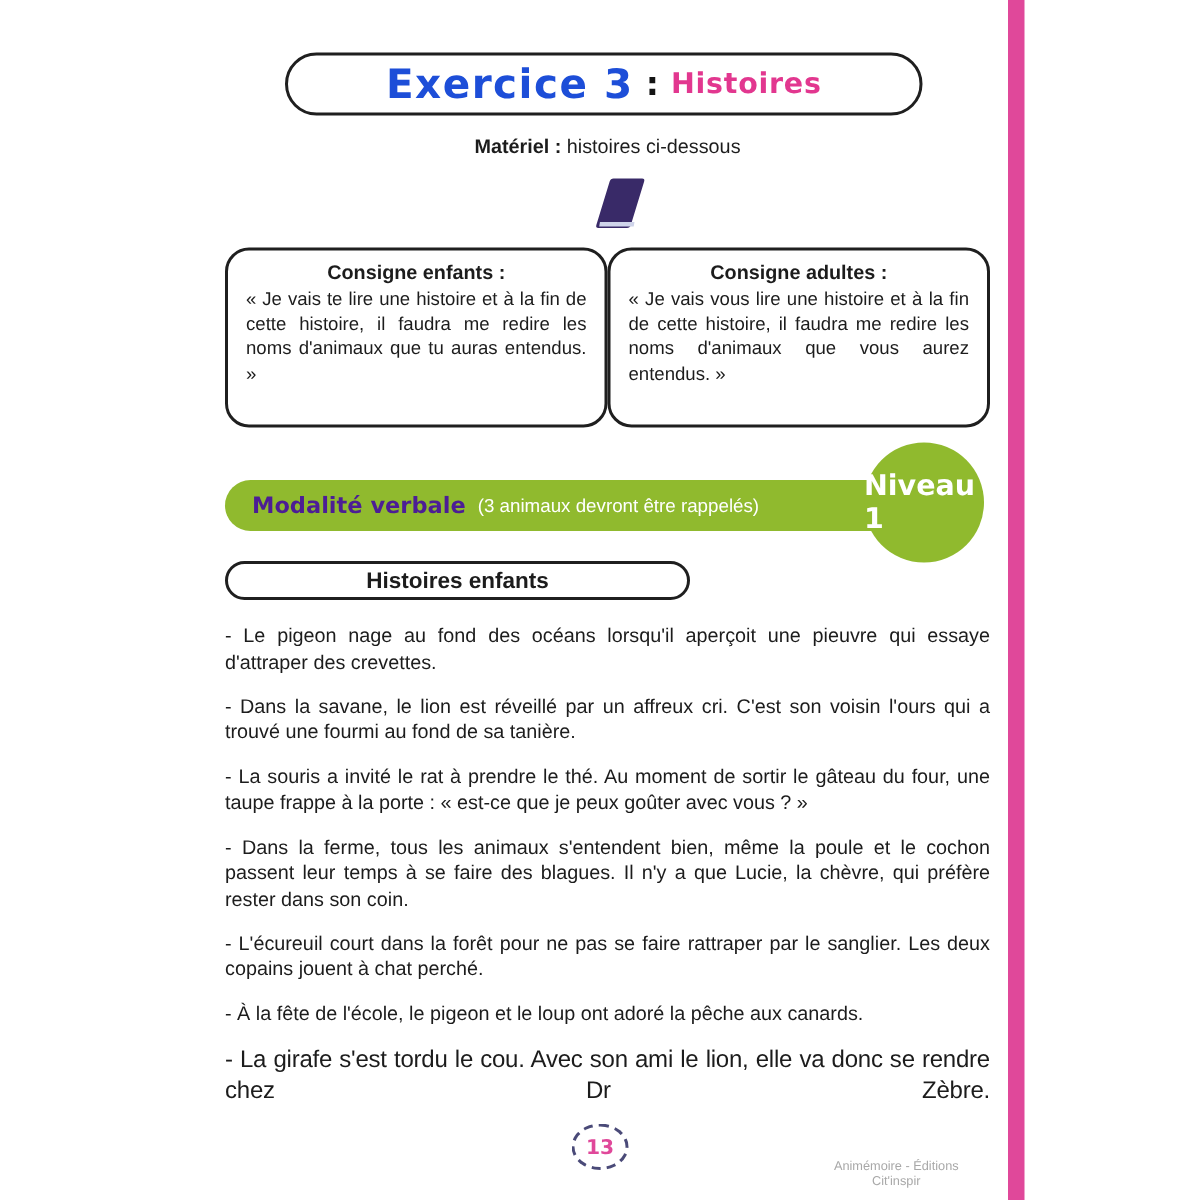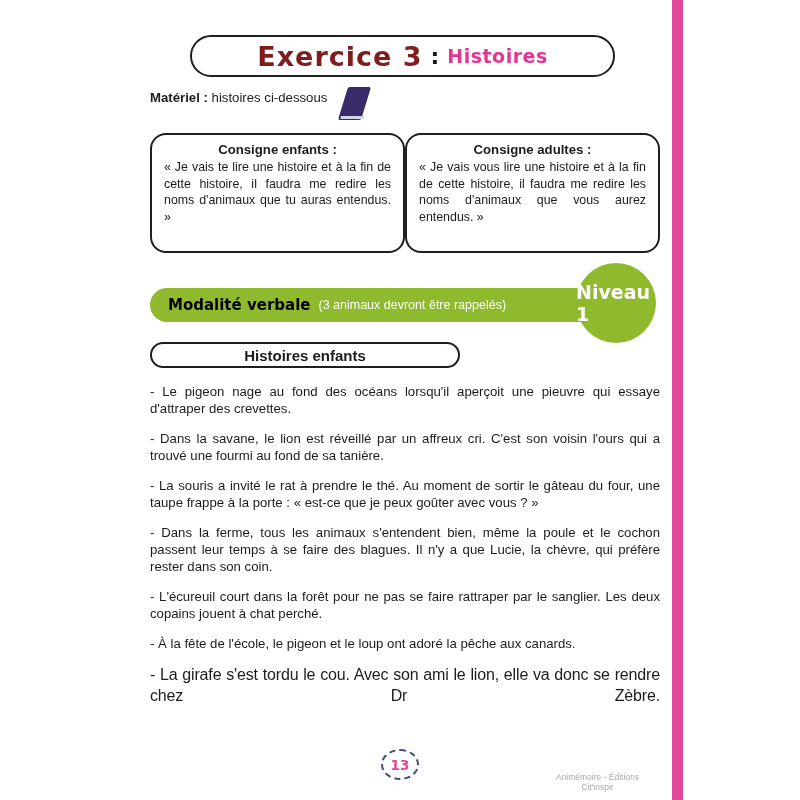--- a/index.html
+++ b/index.html
@@ -6,27 +6,27 @@
   .page { position:relative; width:800px; height:800px; background:#ffffff; overflow:hidden;
           font-family:"Liberation Sans", sans-serif; color:#1c1c1c; }
 
   .pink-bar { position:absolute; left:672px; top:0; width:11px; height:800px; background:var(--pink,#e0489a); }
 
   .content { position:absolute; left:150px; top:0; width:510px; }
 
   
   .title-box { margin:35px 0 0 40px; width:421px; height:38px; border:2px solid #1f1f1f;
                border-radius:21px; display:flex; align-items:center; justify-content:center; gap:8px; background:#fff; }
-  .title-main { font-family:"DejaVu Sans", sans-serif; font-weight:700; font-size:27px; letter-spacing:1px; color:#7f1d1d; }
+  .title-main { font-family:"DejaVu Sans", sans-serif; font-weight:700; font-size:27px; letter-spacing:1px; color:#1d4ed8; }
   .title-colon { font-family:"DejaVu Sans", sans-serif; font-weight:700; font-size:22px; color:#141414; }
   .title-sub  { font-family:"DejaVu Sans", sans-serif; font-weight:700; font-size:19px; letter-spacing:0.5px;
                 color:var(--deep-pink,#e2378f); }
 
   
-  .materiel-row { margin-top:9px; display:flex; align-items:flex-start; }
+  .materiel-row { margin-top:9px; display:flex; align-items:center;flex-direction:column; }
   .materiel-row .txt { font-size:13.2px; margin-top:4px; }
   .lbl { font-weight:700; }
   .book-icon { width:23px; height:33px; background:var(--indigo,#392a68); transform:skewX(-17deg);
                margin-left:16px; margin-top:1px; border-radius:2px; position:relative; }
   .book-icon::after { content:""; position:absolute; left:2px; right:-2px; bottom:1px; height:3px;
                       background:#cfd4ea; transform:skewX(8deg); }
 
   
   .modalite { margin:1px 0 0; font-size:13.2px; line-height:1.35; }
 
@@ -34,21 +34,21 @@
   .consigne-row { margin-top:13px; display:flex; justify-content:space-between; }
   .consigne-box { width:269px; height:120px; box-sizing:border-box; border:2px solid #1f1f1f;
                   border-radius:16px; padding:7px 12px 0; background:#fff; }
   .consigne-title { text-align:center; font-weight:700; font-size:13.2px; }
   .consigne-body { font-size:12.4px; line-height:1.34; text-align:justify; margin-top:2px; }
 
   
   .banner-row { position:relative; margin-top:35px; height:34px; }
   .banner-pill { position:absolute; left:0; top:0; width:470px; height:34px; background:var(--green,#90ba2e);
                  border-radius:17px; display:flex; align-items:center; padding-left:18px; box-sizing:border-box; gap:8px; }
-  .banner-label { color:#000000; font-family:"DejaVu Sans", sans-serif; font-weight:700; font-size:15px; }
+  .banner-label { color:#4c1d95; font-family:"DejaVu Sans", sans-serif; font-weight:700; font-size:15px; }
   .banner-note { color:#fff; font-size:12.5px; }
   .level-circle { position:absolute; left:426px; top:-25px; width:80px; height:80px; border-radius:50%;
                   background:var(--green,#90ba2e); display:flex; align-items:center; justify-content:center;
                   color:#fff; font-family:"DejaVu Sans", sans-serif; font-weight:700; font-size:19px; }
 
   
   .section-box { margin-top:20px; width:310px; height:26px; box-sizing:border-box; border:2px solid #1f1f1f;
                  border-radius:13px; display:flex; align-items:center; justify-content:center;
                  font-weight:700; font-size:15px; background:#fff; }
 

